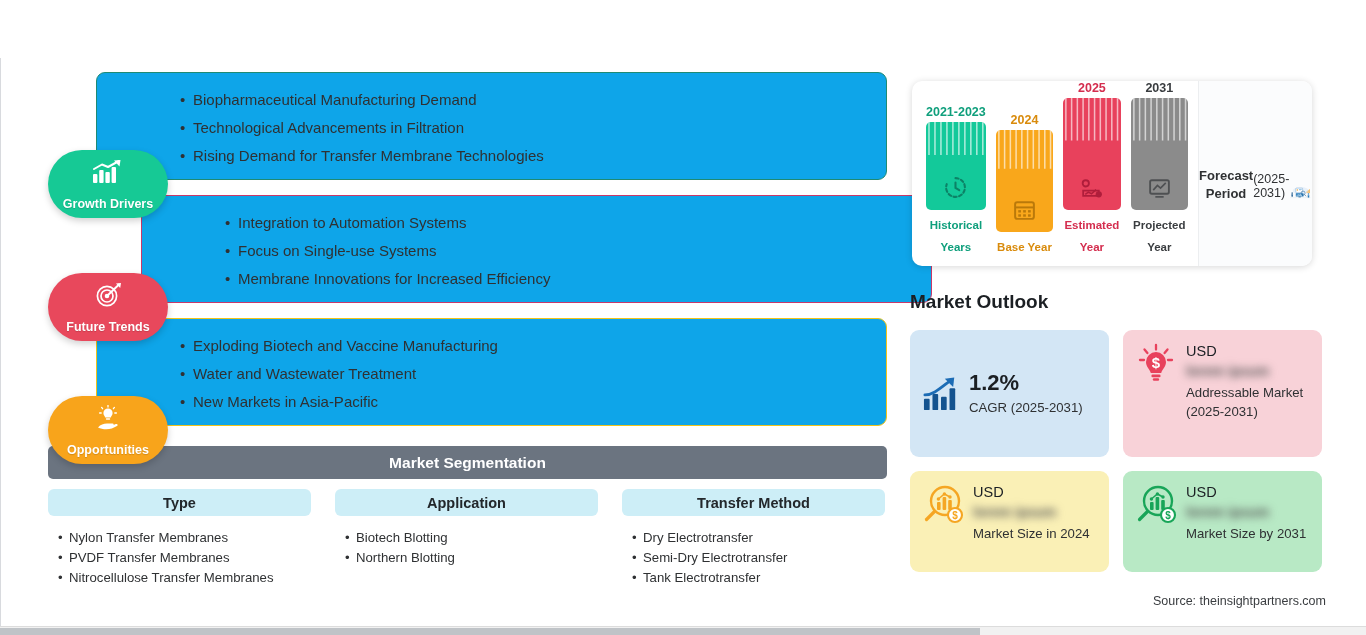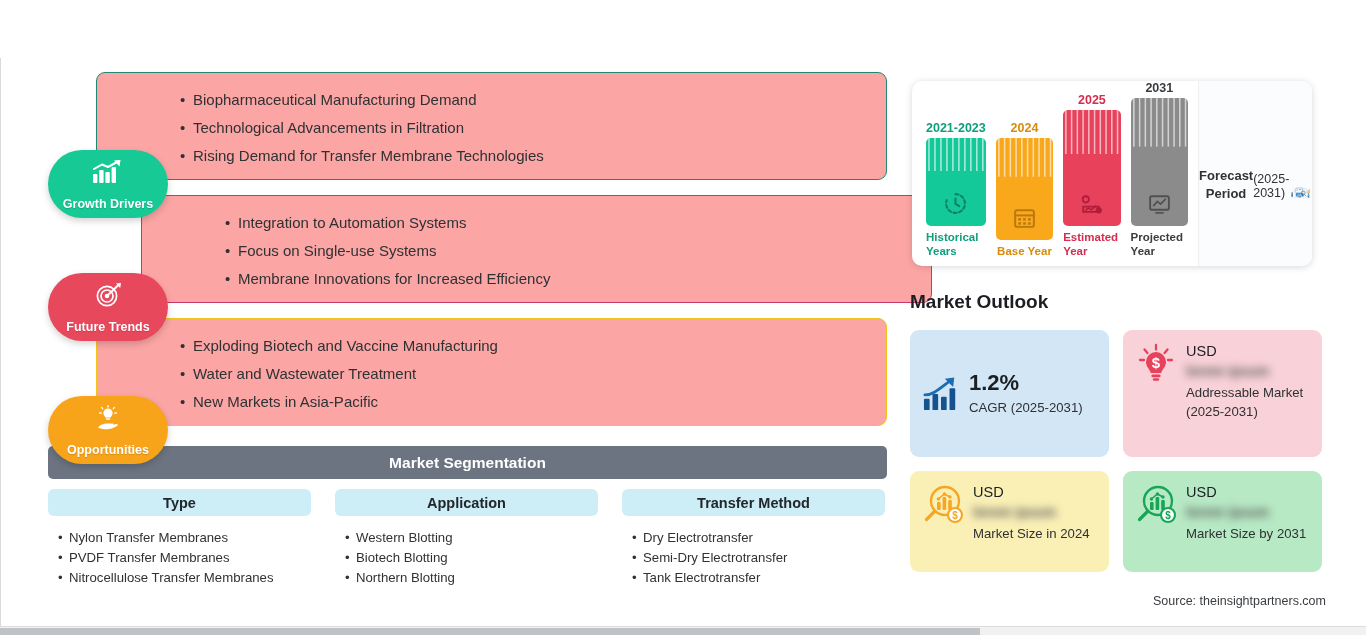--- a/index.html
+++ b/index.html
@@ -47,21 +47,21 @@
     position: absolute; right: 2px; top: 2px;
     width: 19px; height: 19px; border: 2.2px solid #fff;
     border-radius: 50%; border-bottom-color: transparent;
   }
 
   
   .left { position: absolute; left: 0; top: 58px; width: 900px; height: 577px; }
 
   .panel {
     position: absolute; left: 96px; width: 791px;
-    border: 1.4px solid #cfcfcf; border-radius: 9px; background: #fca5a5;
+    border: 1.4px solid #cfcfcf; border-radius: 9px; background: #0ea5e9;
   }
   .panel.p0 { top: 14px;  height: 108px; border-color: #1f8a73; }
   .panel.p1 { top: 137px; height: 108px; border-color: #c8396a; margin-left: 45px; }
   .panel.p2 { top: 260px; height: 108px; border-color: #f0c419; }
 
   .panel ul { list-style: none; padding: 13px 0 0 96px; }
   .panel li {
     position: relative; font-size: 15px; color: #2f3133;
     line-height: 28.2px; white-space: nowrap;
   }
@@ -141,22 +141,22 @@
     width: 100%; border-radius: 5px;
     position: relative; overflow: hidden;
     display: flex; align-items: flex-end; justify-content: center;
   }
   .tl-stripes {
     position: absolute; left: 0; top: 0; width: 100%;
     height: 38%; opacity: .62;
   }
   .tl-bicon { margin-bottom: 10px; width: 25px; height: 25px; opacity: .75; z-index: 2; }
   .tl-cap {
-    font-size: 11.5px; font-weight: bold; 
-    line-height: 14px; margin-top: 4px;
+    font-size: 11.5px; font-weight: bold; text-align: center;
+    line-height: 22px; margin-top: 4px;
   }
   .tl-fore {
     width: 114px; height: 100%;
     border-left: 1px solid #eceef0;
     background: #fbfcfd; border-radius: 0 10px 10px 0;
     display: flex; flex-direction: row; align-items: center;
     padding-top: 22px;
   }
   .tl-fore-t {
     font-size: 13px; font-weight: bold; color: #2f3133;
@@ -288,21 +288,20 @@
         <div class="seg-head">Type</div>
         <ul>
           <li>Nylon Transfer Membranes</li>
           <li>PVDF Transfer Membranes</li>
           <li>Nitrocellulose Transfer Membranes</li>
         </ul>
       </div>
       <div class="seg-col">
         <div class="seg-head">Application</div>
         <ul>
-          <li>Western Blotting</li>
           <li>Biotech Blotting</li>
           <li>Northern Blotting</li>
         </ul>
       </div>
       <div class="seg-col">
         <div class="seg-head">Transfer Method</div>
         <ul>
           <li>Dry Electrotransfer</li>
           <li>Semi-Dry Electrotransfer</li>
           <li>Tank Electrotransfer</li>

